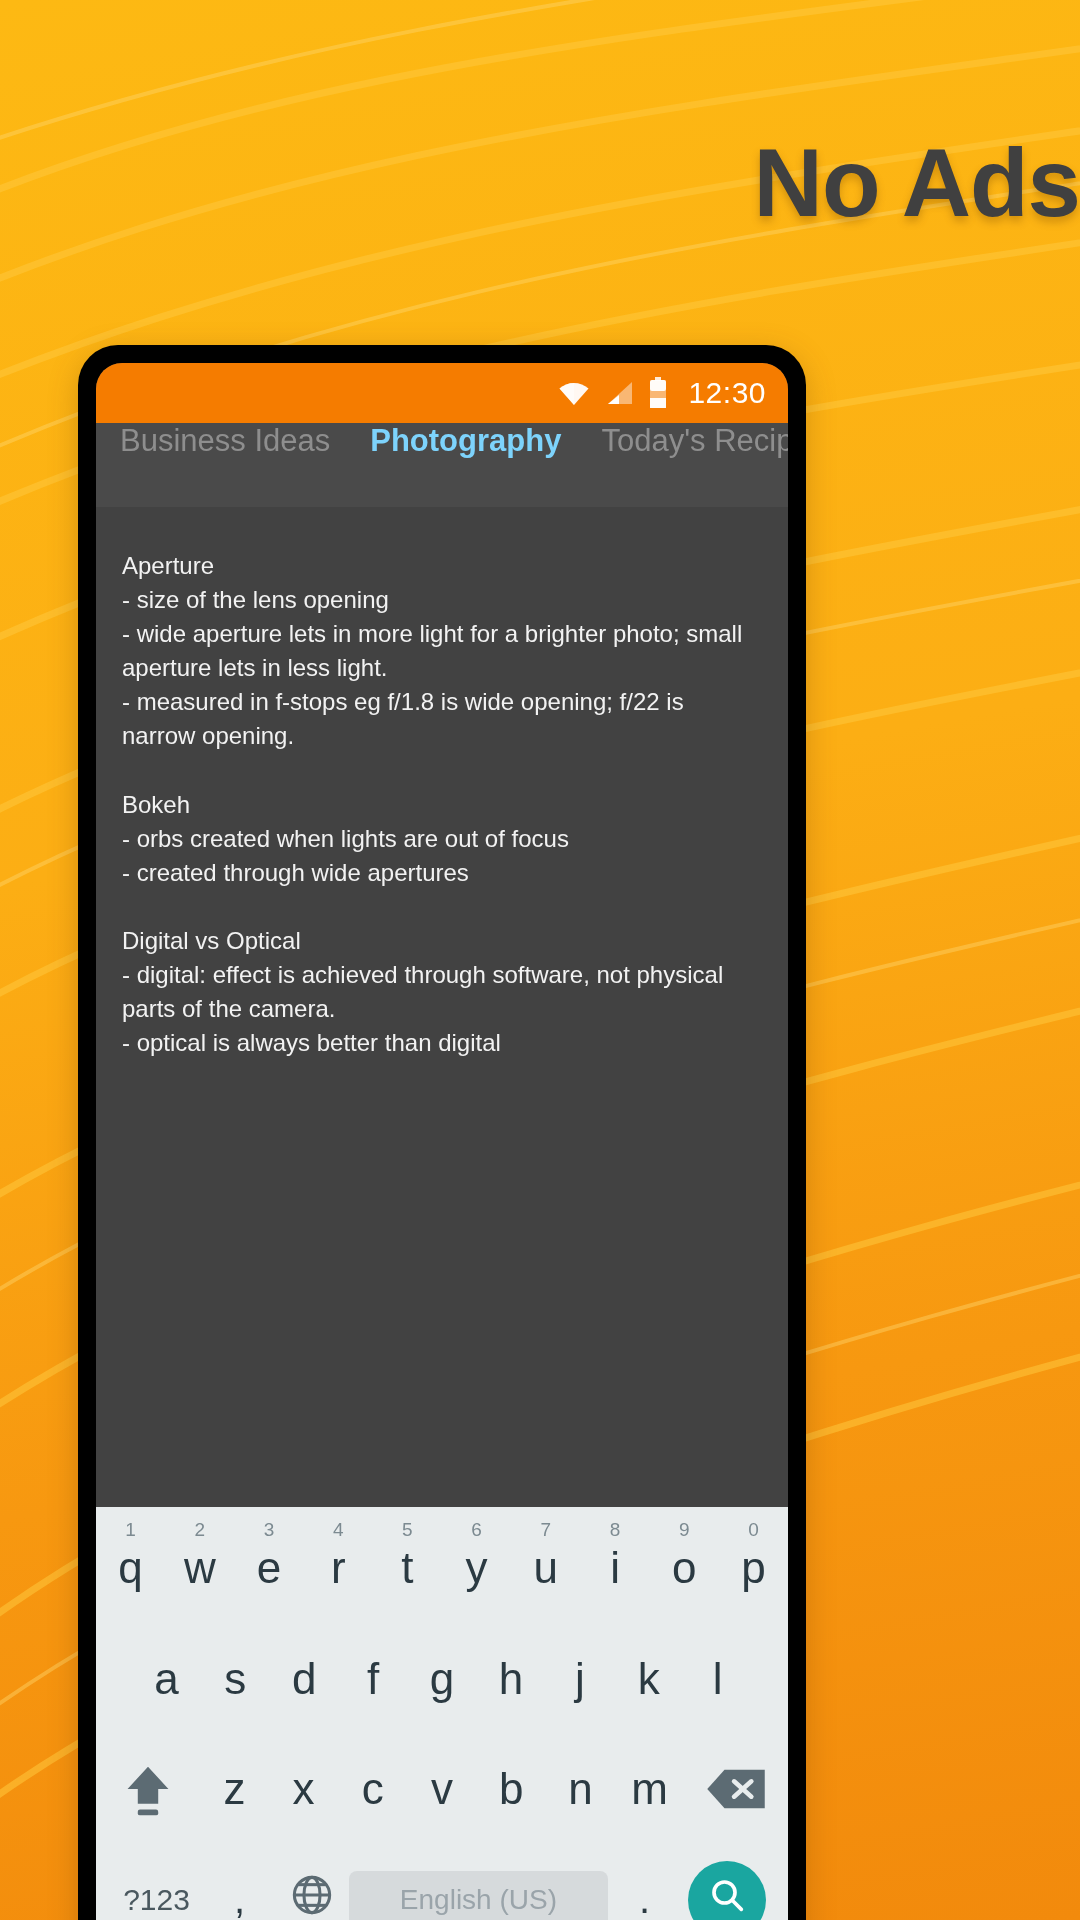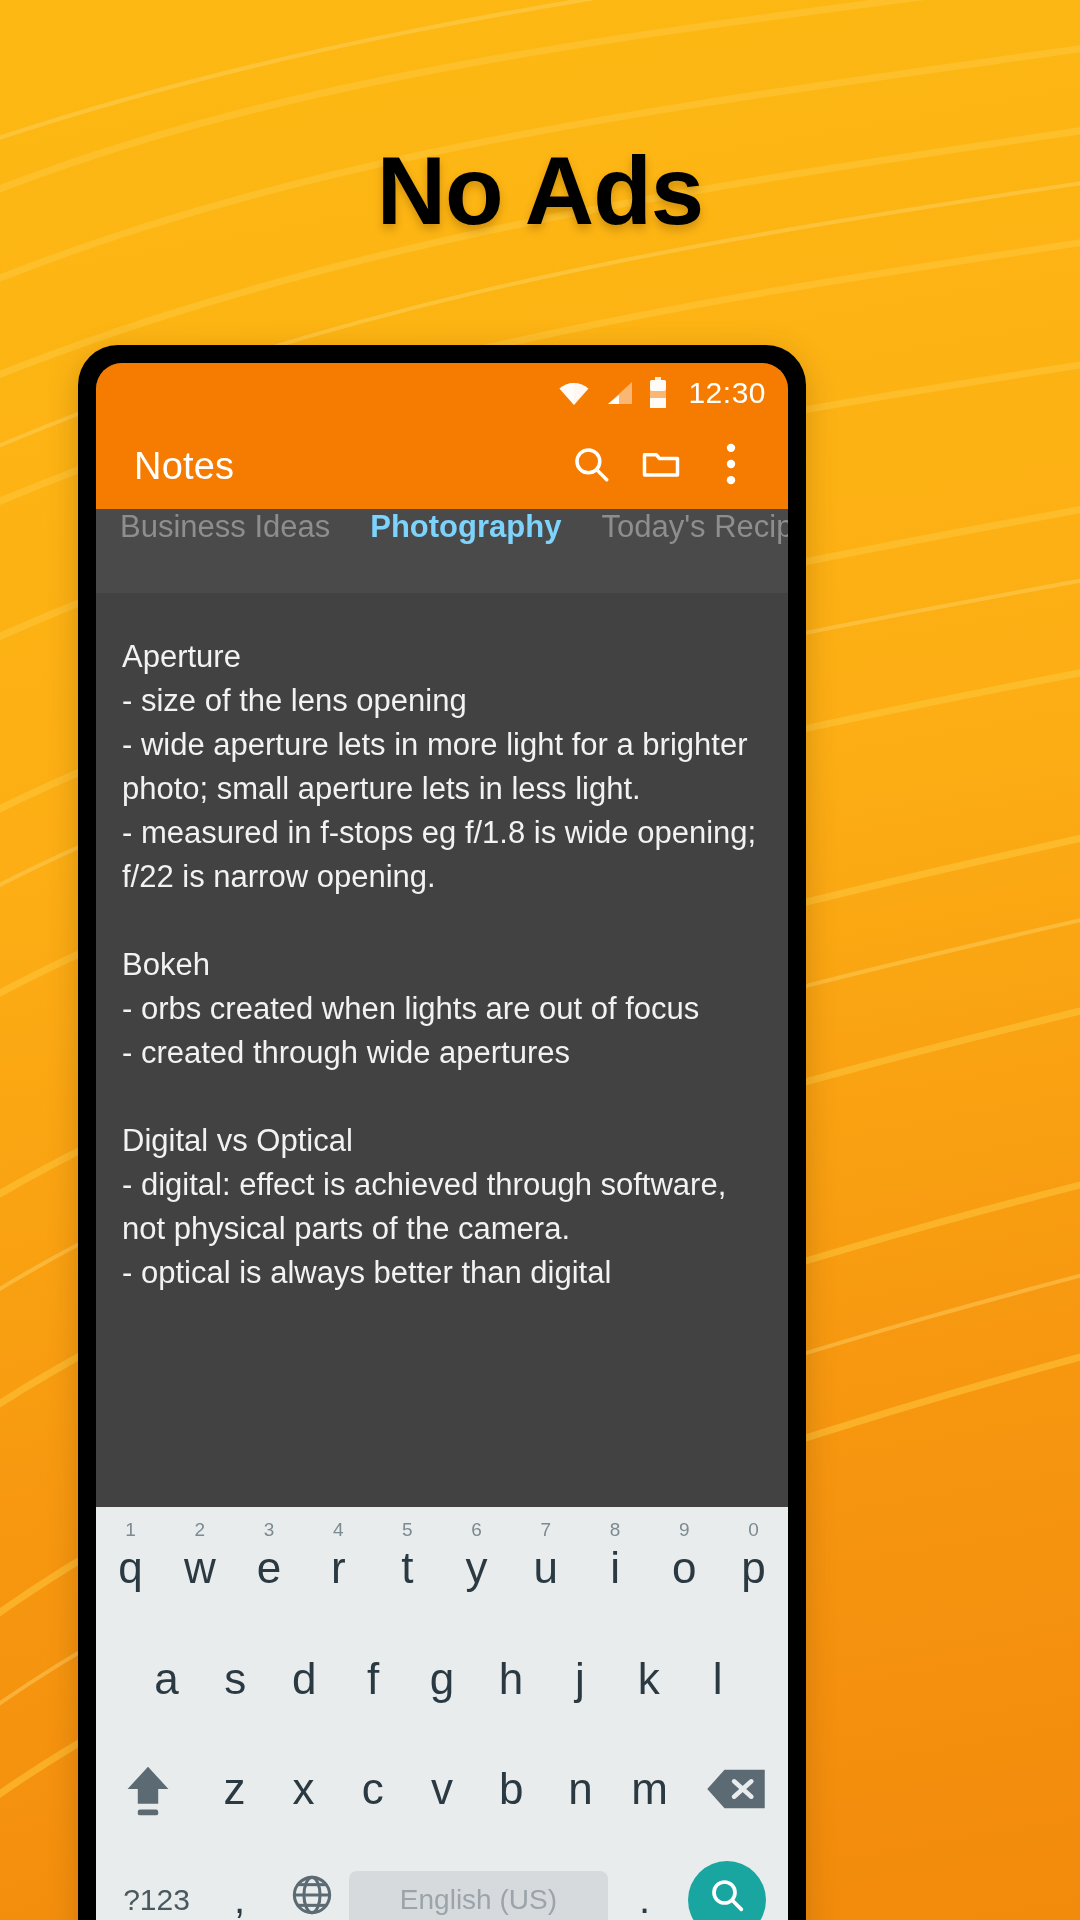--- a/index.html
+++ b/index.html
@@ -14,25 +14,25 @@
   
   #bg-wrap {
     position:absolute; inset:0;
     background:linear-gradient(170deg,#FDB913 0%,#FCAE14 42%,#F79810 72%,#F28A0C 100%);
     overflow:hidden;
   }
   #bg-wrap svg { position:absolute; inset:0; width:100%; height:100%; }
 
   
   #headline {
-    position:absolute; top:136px; left:0; width:100%;
-    text-align:center;
+    position:absolute; top:128px; left:0; width:100%;
+    text-align:right;
     font-size:96px;
     font-weight:bold;
-    color:#000000;
+    color:#404040;
     letter-spacing:-1px;
     text-shadow:0 5px 9px rgba(120,70,0,.33);
     z-index:5;
   }
 
   
   #phone {
     position:absolute;
     left:78px; top:345px;
     width:728px; height:1610px;
@@ -77,21 +77,21 @@
   }
   .tab { font-size:31px; color:#8e8e8e; white-space:nowrap; }
   .tab.active { color:#7dd3fc; font-weight:bold; }
   #tab-0 { margin-right:40px; }
   #tab-1 { margin-right:40px; }
 
   
   #note-body {
     flex:1; background:#424242;
     padding:42px 26px 4px 26px;
-    color:#f2f2f2; font-size:31px; line-height:1.42;
+    color:#f2f2f2; font-size:24px; line-height:1.42;
     white-space:pre-wrap;
     overflow:hidden;
   }
 
   
   #keyboard {
     flex:none; background:#e8eced;
     padding:6px 0 0 0;
     height:448px;
     display:flex; flex-direction:column;
@@ -180,50 +180,20 @@
         <svg width="20" height="32" viewBox="0 0 20 32">
           <rect x="7" y="0" width="6" height="4" fill="#ffffff" opacity="0.85"></rect>
           <rect x="2" y="3" width="16" height="28" rx="2" fill="#ffffff" opacity="0.45"></rect>
           <rect x="2" y="3" width="16" height="11" rx="2" fill="#ffffff" opacity="0.95"></rect>
           <rect x="2" y="21" width="16" height="10" fill="#ffffff" opacity="0.95"></rect>
         </svg>
       </span>
       <span id="clock">12:30</span>
     </div>
 
-    <div id="appbar">
-      <div id="app-title">Notes</div>
-
-      <div class="bar-btn">
-        <span>
-          <svg width="42" height="42" viewBox="0 0 24 24" fill="none" stroke="#ffffff" stroke-width="2" stroke-linecap="round">
-            <circle cx="10.5" cy="10.5" r="6.5"></circle>
-            <line x1="15.5" y1="15.5" x2="21" y2="21"></line>
-          </svg>
-        </span>
-      </div>
-
-      <div class="bar-btn">
-        <span>
-          <svg width="44" height="44" viewBox="0 0 24 24" fill="none" stroke="#ffffff" stroke-width="1.9" stroke-linejoin="round">
-            <path d="M3 7 L9.5 7 L11.2 9 L21 9 L21 18 L3 18 Z"></path>
-          </svg>
-        </span>
-      </div>
-
-      <div class="bar-btn">
-        <span>
-          <svg width="10" height="42" viewBox="0 0 6 26">
-            <circle cx="3" cy="3" r="2.6" fill="#ffffff"></circle>
-            <circle cx="3" cy="13" r="2.6" fill="#ffffff"></circle>
-            <circle cx="3" cy="23" r="2.6" fill="#ffffff"></circle>
-          </svg>
-        </span>
-      </div>
-    </div>
 
     <div id="tabs">
       <div class="tab" id="tab-0">Business Ideas</div>
       <div class="tab active" id="tab-1">Photography</div>
       <div class="tab" id="tab-2">Today's Recipe</div>
     </div>
 
     <div id="note-body">Aperture
 - size of the lens opening
 - wide aperture lets in more light for a brighter photo; small aperture lets in less light.

